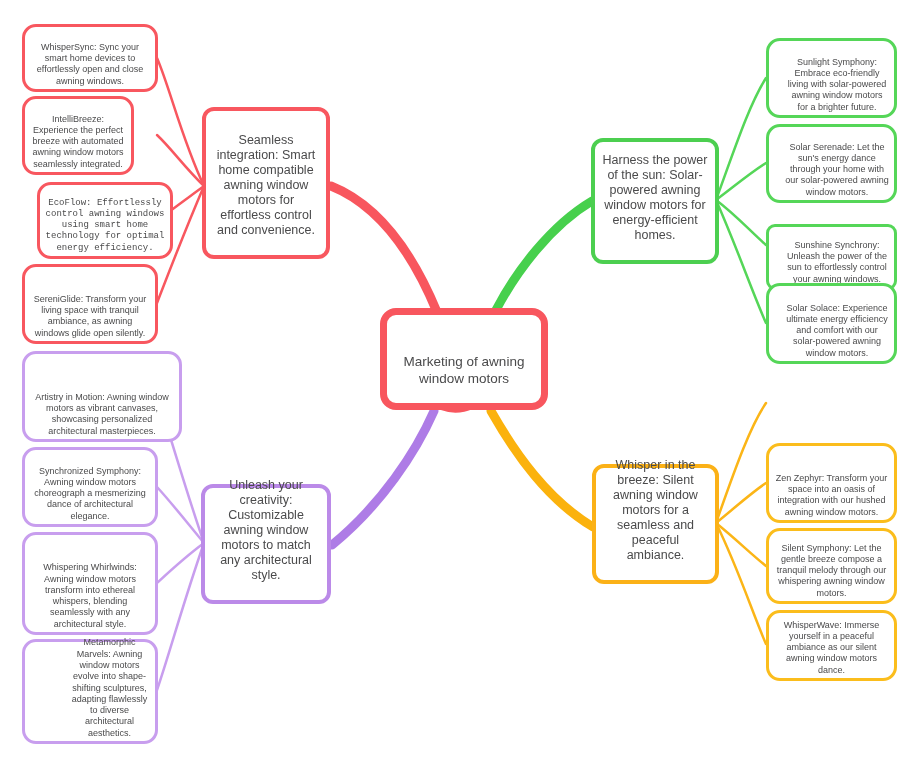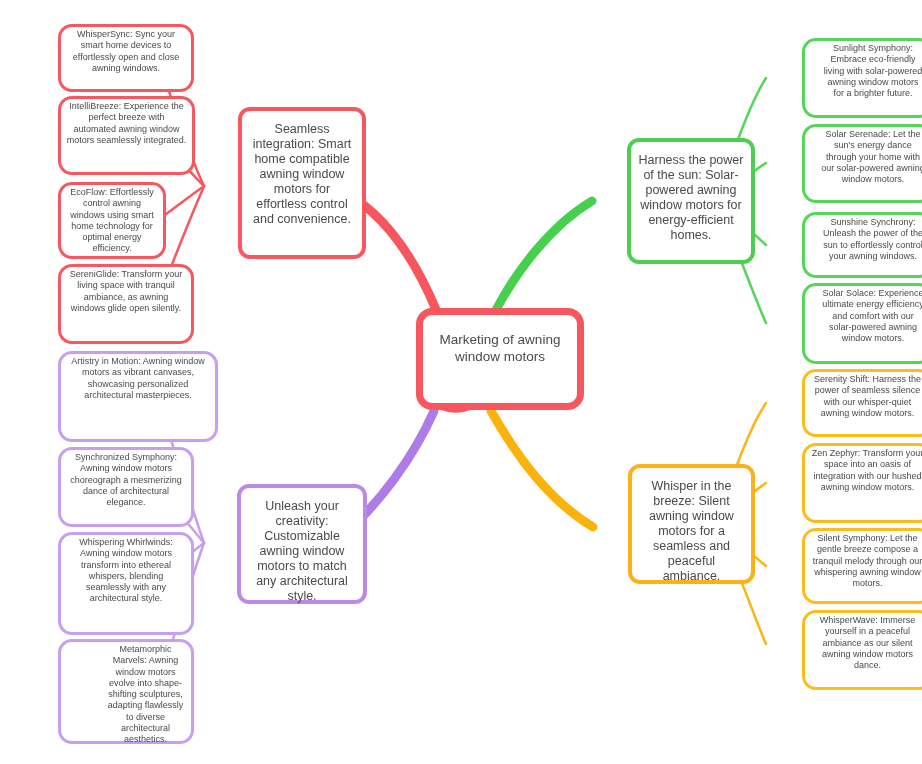--- a/index.html
+++ b/index.html
@@ -15,41 +15,40 @@
     position: absolute;
     left: 0; top: 0;
     width: 922px; height: 764px;
   }
   .node {
     position: absolute;
     box-sizing: border-box;
     background: #ffffff;
     border-style: solid;
     display: flex;
-    align-items: flex-start;
+    align-items: flex-end;
     justify-content: center;
     text-align: center;
     color: #4a4a4b;
     cursor: pointer;
-    margin-left: 36px;
   }
   .node span { display: block; width: 100%; }
   .sub {
     border-width: 3px;
     border-radius: 14px;
     font-size: 9px;
     line-height: 11.3px;
     padding: 2px 5px;
   }
   .main {
     border-width: 4px;
     border-radius: 12px;
     font-size: 12.5px;
     line-height: 15px;
-    padding: 11px 6px;
+    padding: 17px 6px;
   }
   .central {
     border-width: 7px;
     border-radius: 16px;
     font-size: 13.5px;
     line-height: 17px;
     padding: 16px 8px;
     border-color: #f8565e;
   }
   .b-red.main    { border-color: #f8575f; }
@@ -99,40 +98,40 @@
   <div class="node central" style="left:380px; top:308px; width:168px; height:102px;">
     <span>Marketing of awning window motors</span>
   </div>
 
   <div class="node main b-red" style="left:202px; top:107px; width:128px; height:152px;">
     <span>Seamless integration: Smart home compatible awning window motors for effortless control and convenience.</span>
   </div>
   <div class="node sub b-red" style="left:22px; top:24px; width:136px; height:68px;">
     <span>WhisperSync: Sync your smart home devices to effortlessly open and close awning windows.</span>
   </div>
-  <div class="node sub b-red" style="left:22px; top:96px; width:137px; height:79px;">
+  <div class="node sub b-red" style="left:22px; top:96px; width:112px; height:79px;">
     <span>IntelliBreeze: Experience the perfect breeze with automated awning window motors seamlessly integrated.</span>
   </div>
-  <div class="node sub b-red" style="left:22px; top:182px; width:108px; height:77px;">
+  <div class="node sub b-red" style="left:37px; top:182px; width:136px; height:77px;font-family:Liberation Mono, monospace;">
     <span>EcoFlow: Effortlessly control awning windows using smart home technology for optimal energy efficiency.</span>
   </div>
   <div class="node sub b-red" style="left:22px; top:264px; width:136px; height:80px;">
     <span>SereniGlide: Transform your living space with tranquil ambiance, as awning windows glide open silently.</span>
   </div>
 
   <div class="node main b-green" style="left:591px; top:138px; width:128px; height:126px;">
     <span>Harness the power of the sun: Solar-powered awning window motors for energy-efficient homes.</span>
   </div>
   <div class="node sub b-green" style="left:766px; top:38px; width:131px; height:80px;">
     <span>Sunlight Symphony: Embrace eco-friendly living with solar-powered awning window motors for a brighter future.</span>
   </div>
   <div class="node sub b-green" style="left:766px; top:124px; width:131px; height:79px;">
     <span>Solar Serenade: Let the sun's energy dance through your home with our solar-powered awning window motors.</span>
   </div>
-  <div class="node sub b-green" style="left:766px; top:212px; width:131px; height:66px;">
+  <div class="node sub b-green" style="left:766px; top:224px; width:131px; height:66px;border-radius:9px;">
     <span>Sunshine Synchrony: Unleash the power of the sun to effortlessly control your awning windows.</span>
   </div>
   <div class="node sub b-green" style="left:766px; top:283px; width:131px; height:81px;">
     <span>Solar Solace: Experience ultimate energy efficiency and comfort with our solar-powered awning window motors.</span>
   </div>
 
   <div class="node main b-purple" style="left:201px; top:484px; width:130px; height:120px;">
     <span>Unleash your creativity: Customizable awning window motors to match any architectural style.</span>
   </div>
   <div class="node sub b-purple" style="left:22px; top:351px; width:160px; height:91px;">
@@ -144,26 +143,23 @@
   <div class="node sub b-purple" style="left:22px; top:532px; width:136px; height:103px;">
     <span>Whispering Whirlwinds: Awning window motors transform into ethereal whispers, blending seamlessly with any architectural style.</span>
   </div>
   <div class="node sub b-purple" style="left:22px; top:639px; width:136px; height:105px;padding-left:44px;">
     <span>Metamorphic Marvels: Awning window motors evolve into shape-shifting sculptures, adapting flawlessly to diverse architectural aesthetics.</span>
   </div>
 
   <div class="node main b-yellow" style="left:592px; top:464px; width:127px; height:120px;">
     <span>Whisper in the breeze: Silent awning window motors for a seamless and peaceful ambiance.</span>
   </div>
-  <div class="node sub b-yellow" style="left:766px; top:369px; width:131px; height:68px;">
-    <span>Serenity Shift: Harness the power of seamless silence with our whisper-quiet awning window motors.</span>
-  </div>
   <div class="node sub b-yellow" style="left:766px; top:443px; width:131px; height:80px;">
     <span>Zen Zephyr: Transform your space into an oasis of integration with our hushed awning window motors.</span>
   </div>
   <div class="node sub b-yellow" style="left:766px; top:528px; width:131px; height:76px;">
     <span>Silent Symphony: Let the gentle breeze compose a tranquil melody through our whispering awning window motors.</span>
   </div>
-  <div class="node sub b-yellow" style="left:766px; top:610px; width:131px; height:80px;">
+  <div class="node sub b-yellow" style="left:766px; top:610px; width:131px; height:71px;">
     <span>WhisperWave: Immerse yourself in a peaceful ambiance as our silent awning window motors dance.</span>
   </div>
 
 </div>
 
 </body></html>

